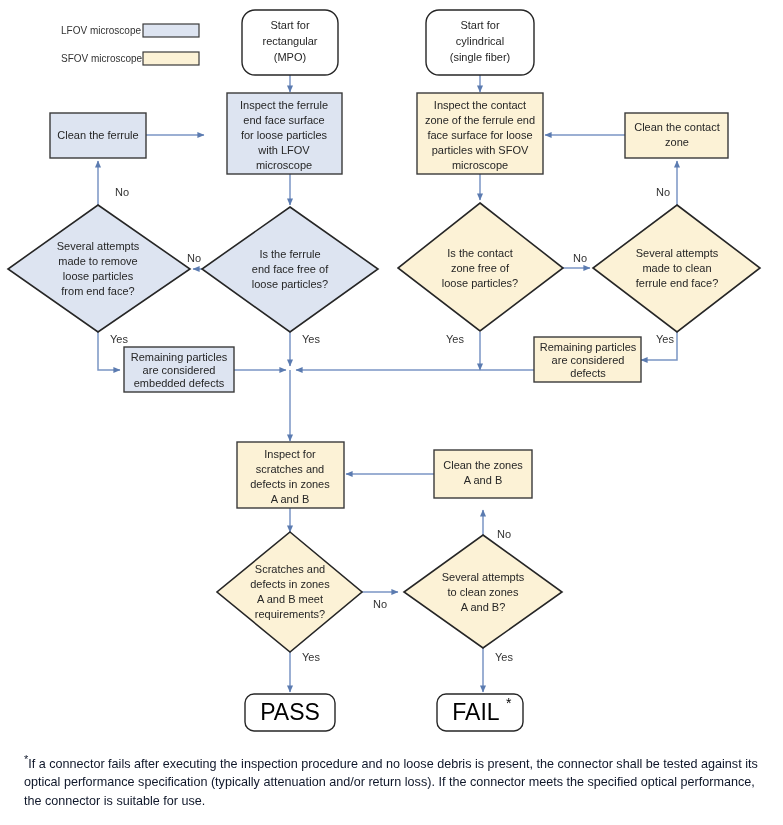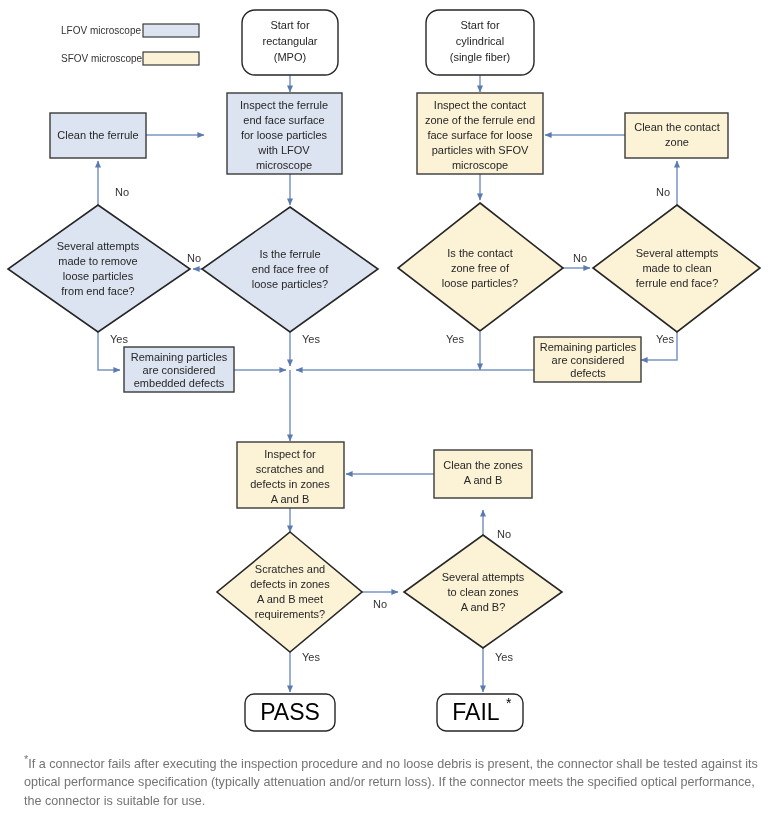--- a/index.html
+++ b/index.html
@@ -75,21 +75,21 @@
     fill: none;
   }
   .footnote {
     position: absolute;
     left: 24px;
     top: 752px;
     width: 740px;
     font-family: "Liberation Sans", sans-serif;
     font-size: 12.6px;
     line-height: 1.45;
-    color: #737373;
+    color: #0f172a;
   }
   .footnote sup {
     font-size: 11px;
     vertical-align: super;
   }
 </style>
 </head>
 <body>
 
 <svg id="chart" viewBox="0 0 783 825" xmlns="http://www.w3.org/2000/svg">

